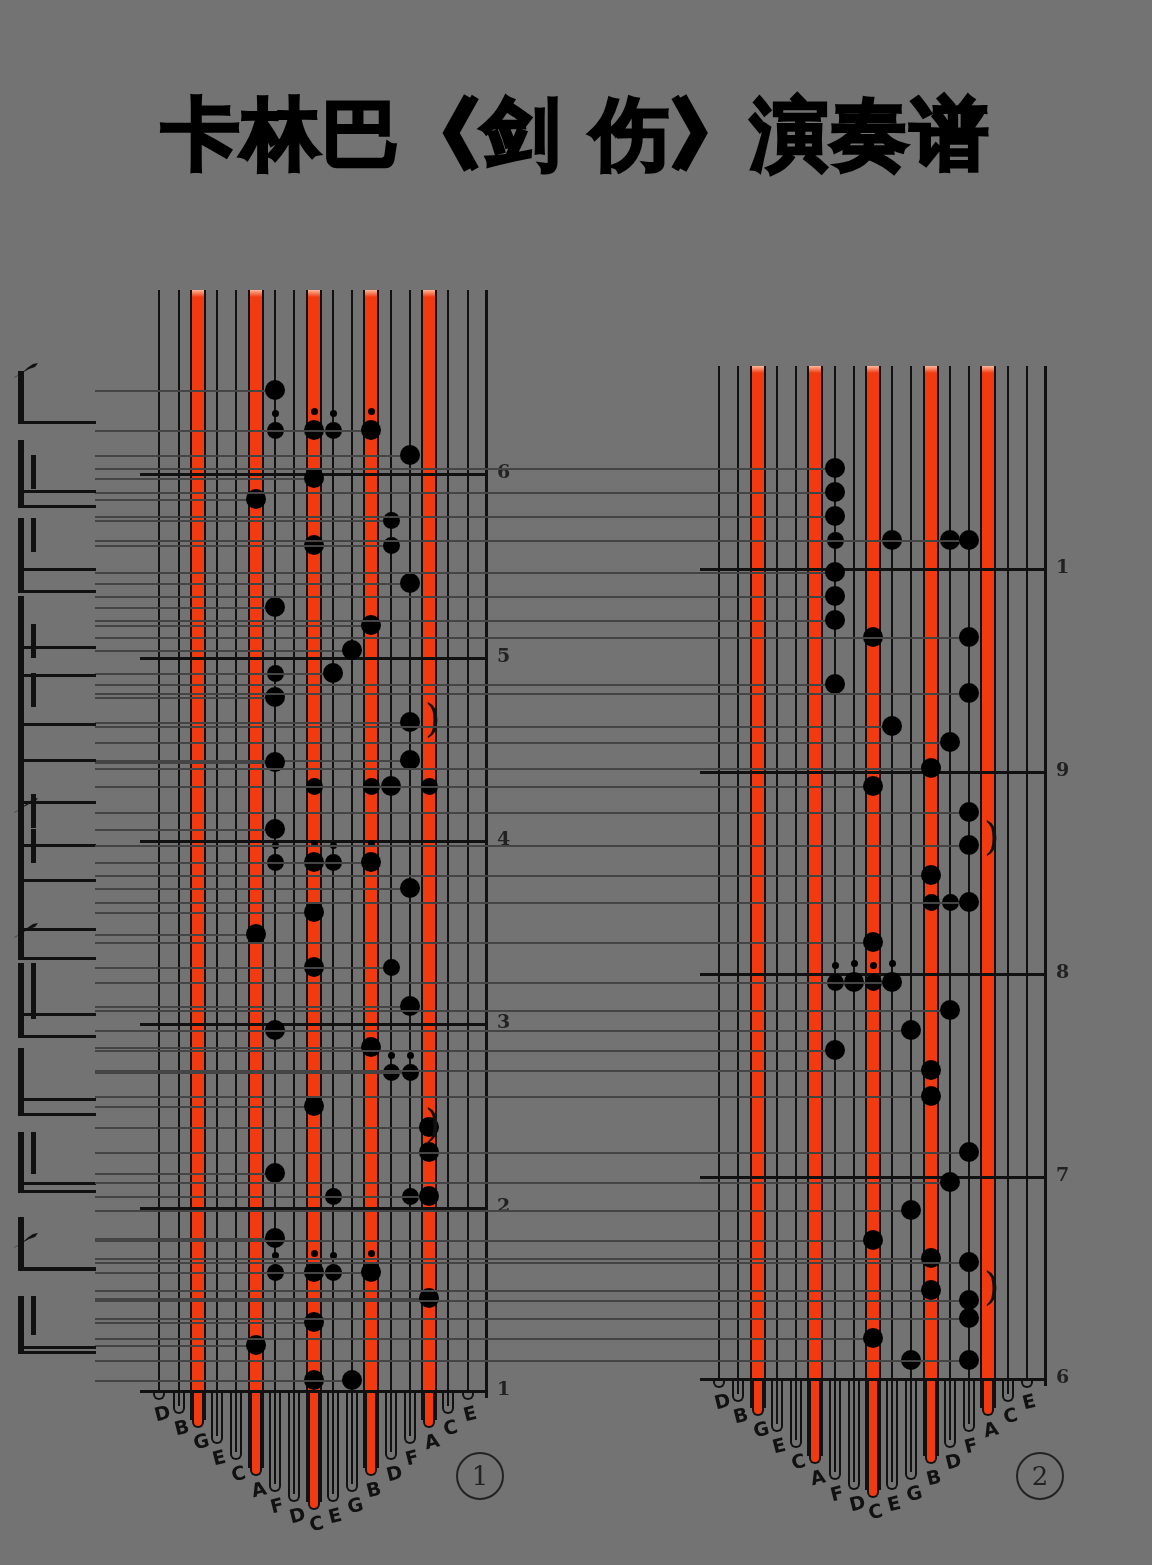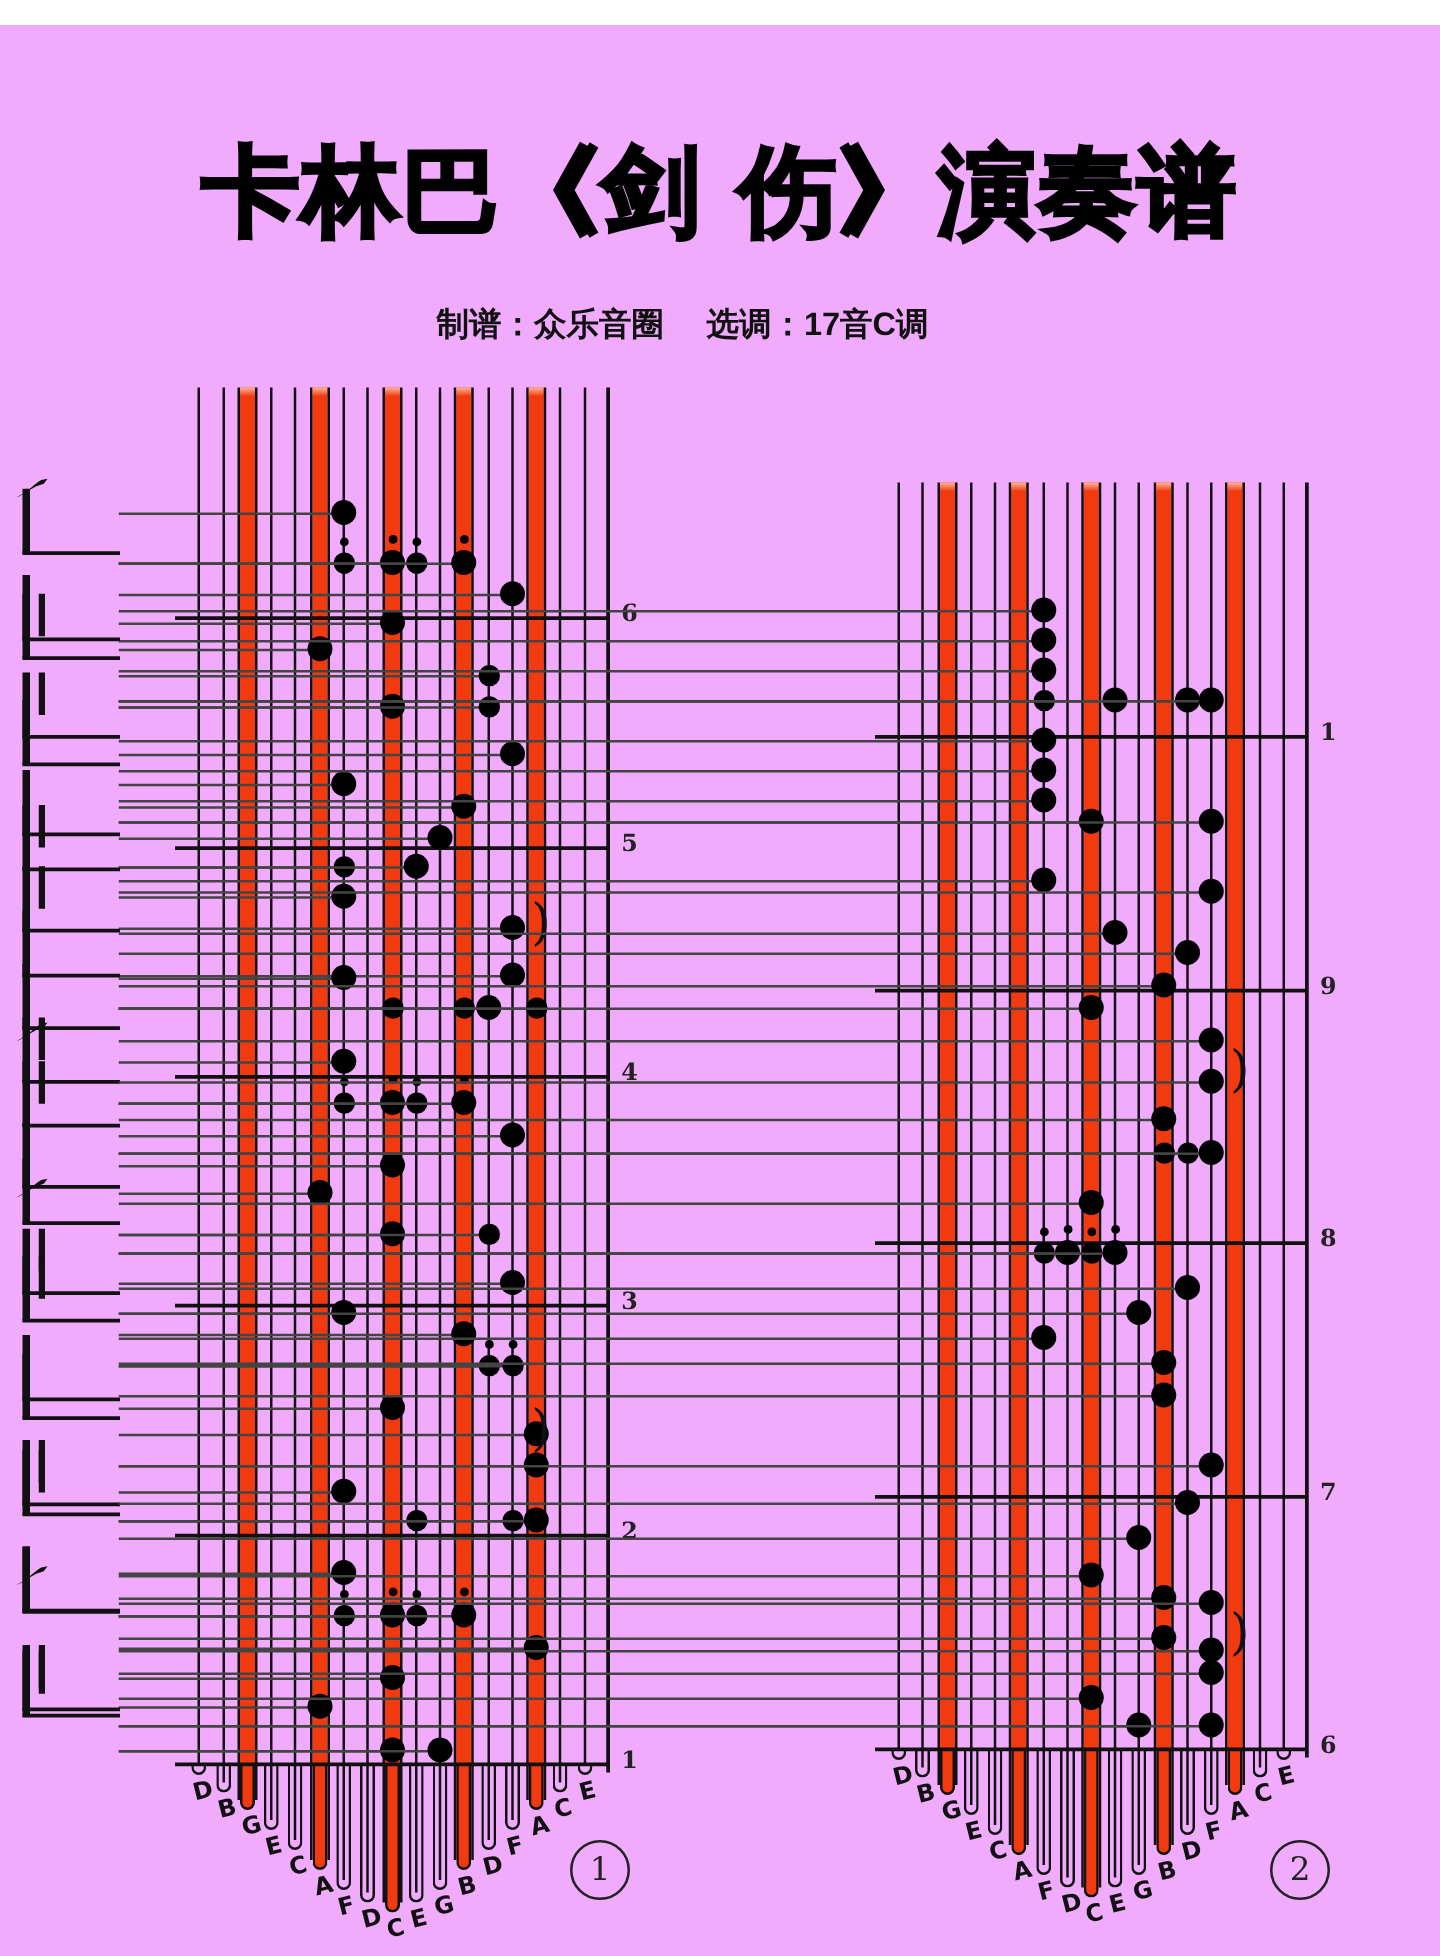--- a/index.html
+++ b/index.html
@@ -2,21 +2,21 @@
 <html><head>
 <meta charset="utf-8">
 <title>卡林巴《剑 伤》演奏谱</title>
 <style>
   html,body{margin:0;padding:0;background:#ffffff;}
   body{
     width:1152px;height:1565px;position:relative;overflow:hidden;
     font-family:"Liberation Sans","DejaVu Sans",sans-serif;
     color:#111;
   }
-  .sheet{position:absolute;inset:0;background:#f0abfc;margin-top:20px;}
+  .sheet{position:absolute;inset:0;background:#737373;}
 
   
   #title{
     position:absolute;left:0;top:95px;width:1152px;text-align:center;
     font-family:"DejaVu Sans","Liberation Sans",sans-serif;
     font-size:78px;line-height:1;font-weight:900;color:#000;
     letter-spacing:2px;
     -webkit-text-stroke:3px #000;
     white-space:nowrap;
   }
@@ -98,23 +98,20 @@
     font-size:26px;font-family:"DejaVu Serif","Liberation Serif",serif;color:#222;
   }
 </style>
 </head>
 <body>
 
 <div class="sheet">
 
   <div id="title">卡林巴《剑 伤》演奏谱</div>
 
-  <div id="credits">
-    <span>制谱：众乐音圈</span><span class="gap"></span><span>选调：17音C调</span>
-  </div>
 
   <div class="system" id="system-1" style="left:140px;top:290px;width:347px;height:1220px;">
       <div class="tine-line" style="left:18px;top:0px;height:1102px;"></div>
       <div class="tine-line" style="left:38px;top:0px;height:1116px;"></div>
       <div class="tine-band" style="left:52px;top:0px;width:12px;height:1130px;">
         <div class="gloss"></div>
       </div>
       <div class="tine-line" style="left:76px;top:0px;height:1146px;"></div>
       <div class="tine-line" style="left:95px;top:0px;height:1162px;"></div>
       <div class="tine-band" style="left:110px;top:0px;width:12px;height:1178px;">

